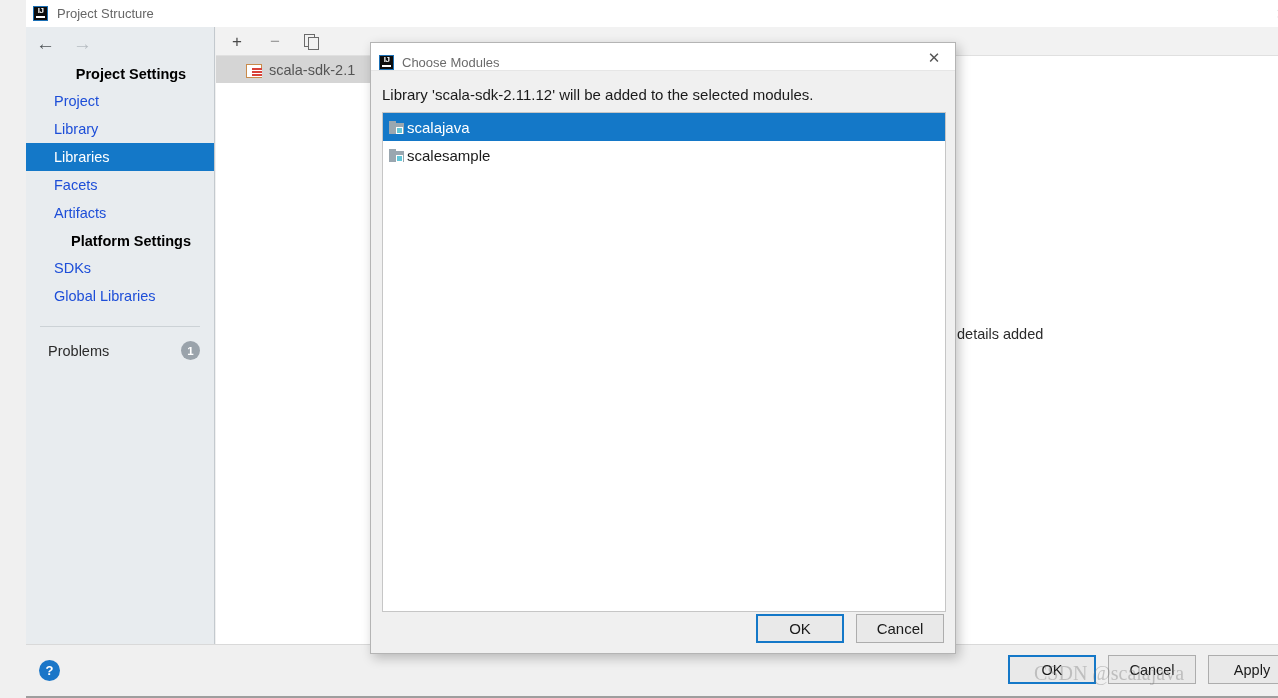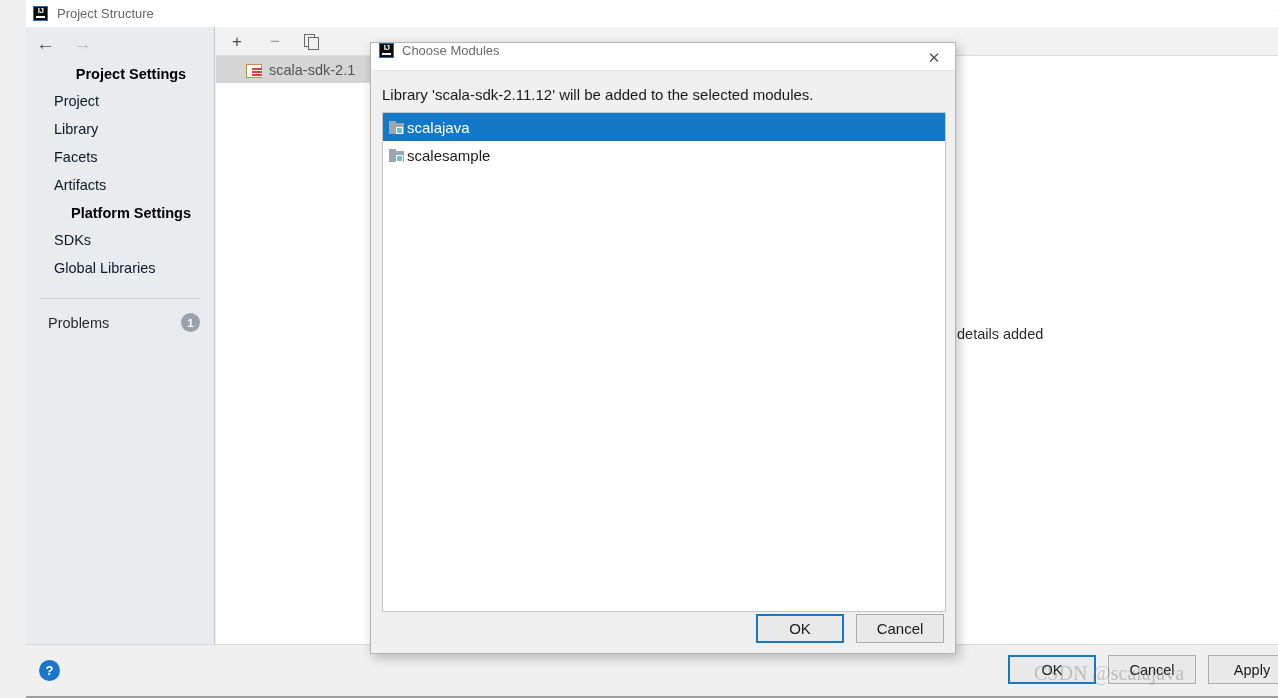--- a/index.html
+++ b/index.html
@@ -72,21 +72,21 @@
   .nav-arrows span { font-size: 19px; line-height: 1; }
   .arrow-back { color: #4c5155; }
   .arrow-fwd  { color: #b6bcc1; }
 
   .group-head {
     font-size: 14.5px; font-weight: bold; color: #000000;
     padding: 6px 0 5px 22px;
     text-align: center;
   }
   .nav-item {
-    font-size: 14.5px; color: #0f172a;
+    font-size: 14.5px; color: #1d4ed8;
     padding: 4px 0 4px 28px;
     height: 28px; line-height: 20px;
   }
   .nav-item.selected { background: #1478c8; color: #ffffff; }
   .sidebar-sep {
     margin: 16px 14px 0 14px;
     border-top: 1px solid #ccd2d6;
   }
   .problems-row {
     display: flex; align-items: center;
@@ -182,21 +182,21 @@
   
   .dialog {
     position: absolute; left: 344px; top: 42px;
     width: 586px; height: 612px;
     background: #f0f0f0;
     border: 1px solid #b4b4b4;
     box-shadow: 3px 4px 11px rgba(0,0,0,0.24);
   }
   .dlg-title {
     height: 28px; background: #ffffff;
-    display: flex; align-items: flex-start;
+    display: flex; align-items: flex-end;
     border-bottom: 1px solid #e6e6e6;
   }
   .dlg-title .ij-icon { margin-left: 8px; margin-right: 8px; }
   .dlg-title-text { font-size: 13px; color: #6b6b6b; }
   .dlg-close {
     position: absolute; right: 0; top: 0;
     width: 42px; height: 28px;
     display: flex; align-items: center; justify-content: center;
     font-size: 15px; color: #555; line-height: 1;
   }
@@ -270,20 +270,21 @@
 
   <div class="sidebar">
     <div class="nav-arrows">
       <span class="arrow-back">←</span>
       <span class="arrow-fwd">→</span>
     </div>
 
     <div class="group-head">Project Settings</div>
     <div class="nav-item">Project</div>
     <div class="nav-item">Library</div>
+    <div class="nav-item selected">Libraries</div>
     <div class="nav-item">Facets</div>
     <div class="nav-item">Artifacts</div>
 
     <div class="group-head">Platform Settings</div>
     <div class="nav-item">SDKs</div>
     <div class="nav-item">Global Libraries</div>
 
     <div class="sidebar-sep"></div>
 
     <div class="problems-row">

